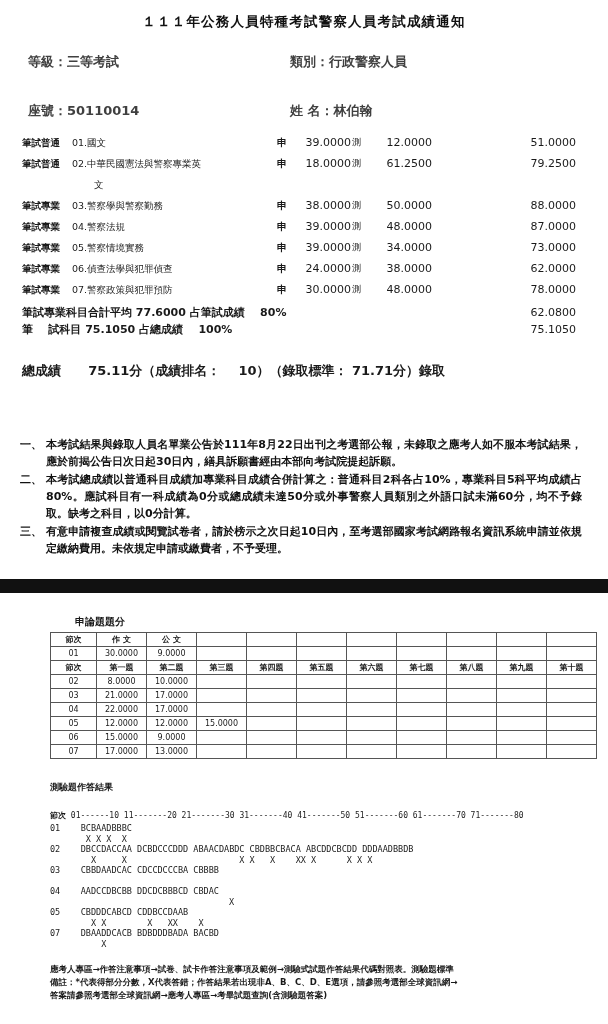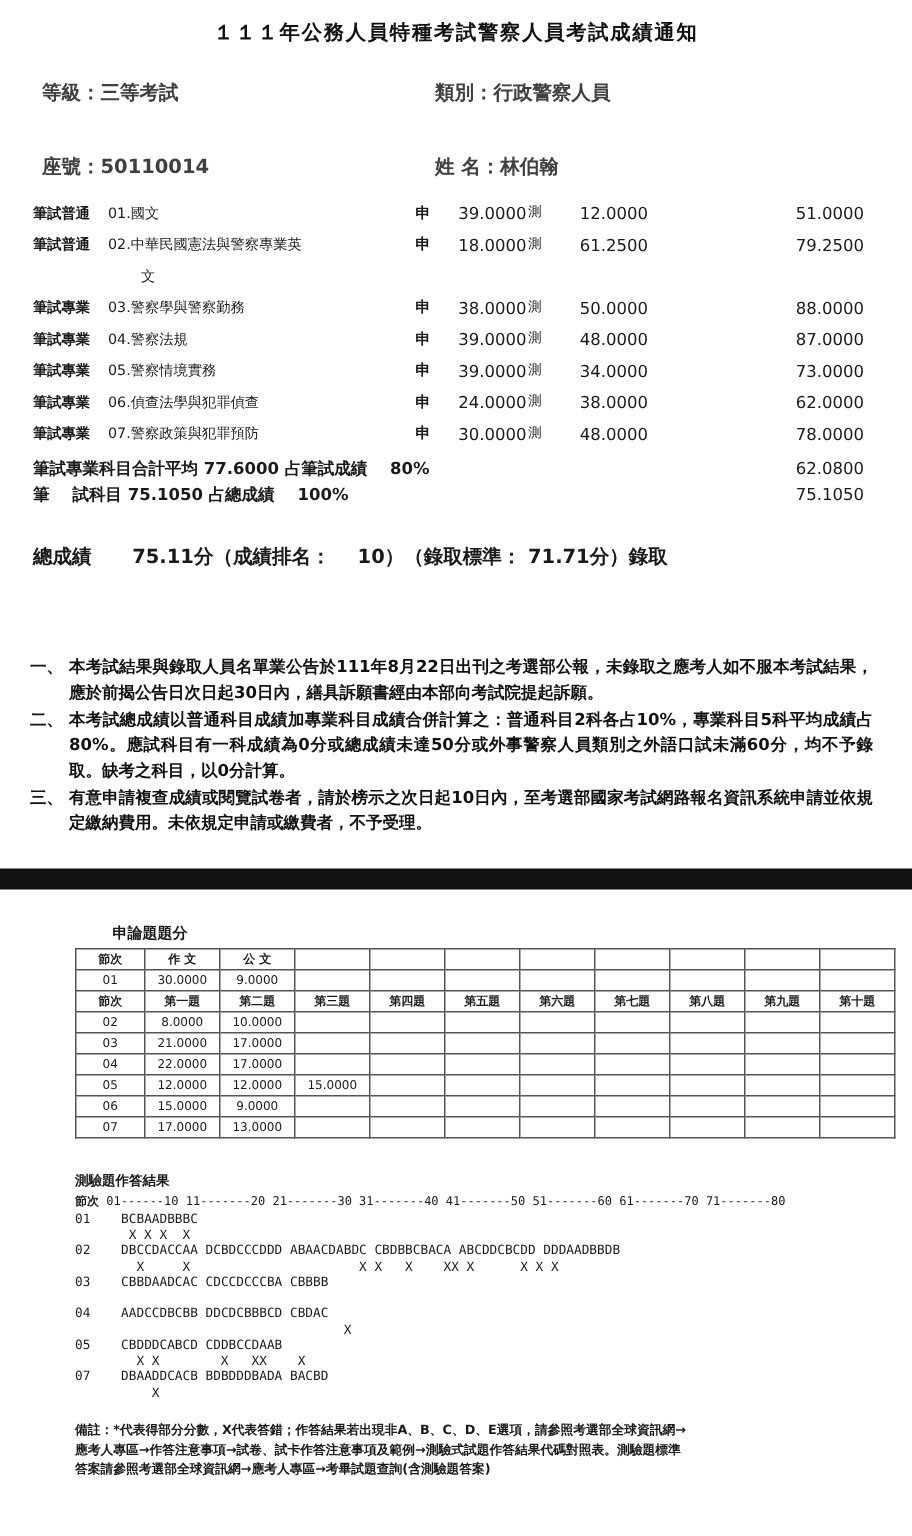--- a/index.html
+++ b/index.html
@@ -214,21 +214,21 @@
   
   .answers {
     margin-top: 22px;
     padding-left: 50px;
     font-size: 8.5px;
     color: #1a1a1a;
   }
   .ans-title {
     font-weight: bold;
     font-size: 9px;
-    margin-bottom: 1px;
+    margin-bottom: 16px;
   }
   .ruler {
     font-family: "DejaVu Sans Mono", "Liberation Mono", monospace;
     font-size: 8px;
     white-space: pre;
     margin-bottom: 2px;
   }
   .ruler .rlabel {
     font-family: "DejaVu Sans", sans-serif;
     font-weight: bold;
@@ -559,19 +559,19 @@
         <div class="markline">      <span>  X X        X   XX    X</span></div>
       </div>
 
       <div class="ansrow">
         <div class="ansline"><span class="rowno">07</span>    <span>DBAADDCACB BDBDDDBADA BACBD</span></div>
         <div class="markline">      <span>    X</span></div>
       </div>
     </div>
 
     <div class="footnote">
+      <div>應考人專區→作答注意事項→試卷、試卡作答注意事項及範例→測驗式試題作答結果代碼對照表。測驗題標準</div>
       <div>備註：*代表得部分分數，X代表答錯；作答結果若出現非A、B、C、D、E選項，請參照考選部全球資訊網→</div>
-      <div>應考人專區→作答注意事項→試卷、試卡作答注意事項及範例→測驗式試題作答結果代碼對照表。測驗題標準</div>
       <div>答案請參照考選部全球資訊網→應考人專區→考畢試題查詢(含測驗題答案)</div>
     </div>
 
   </div>
 </div>
 
 </body></html>

